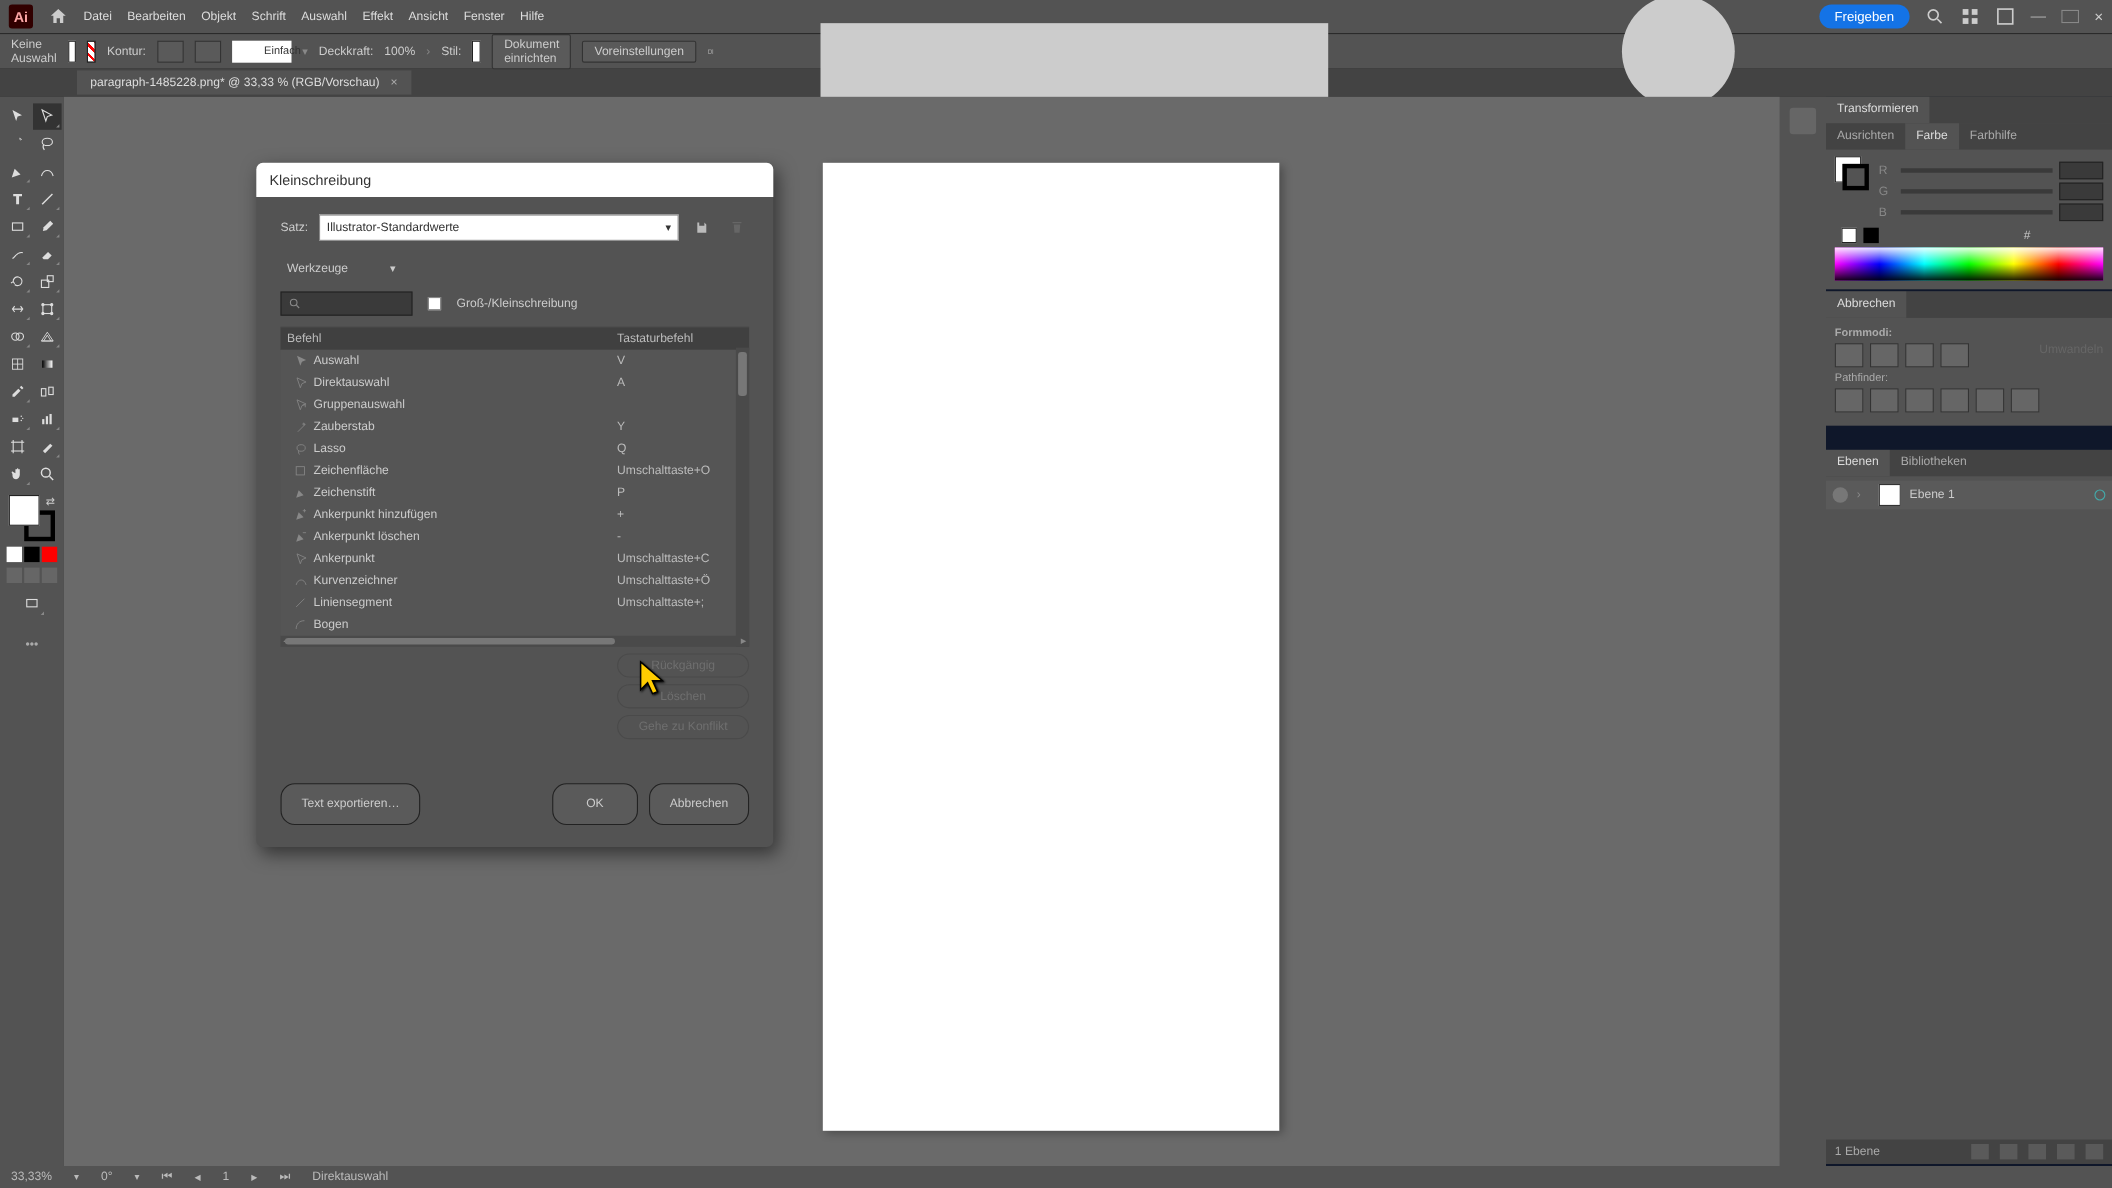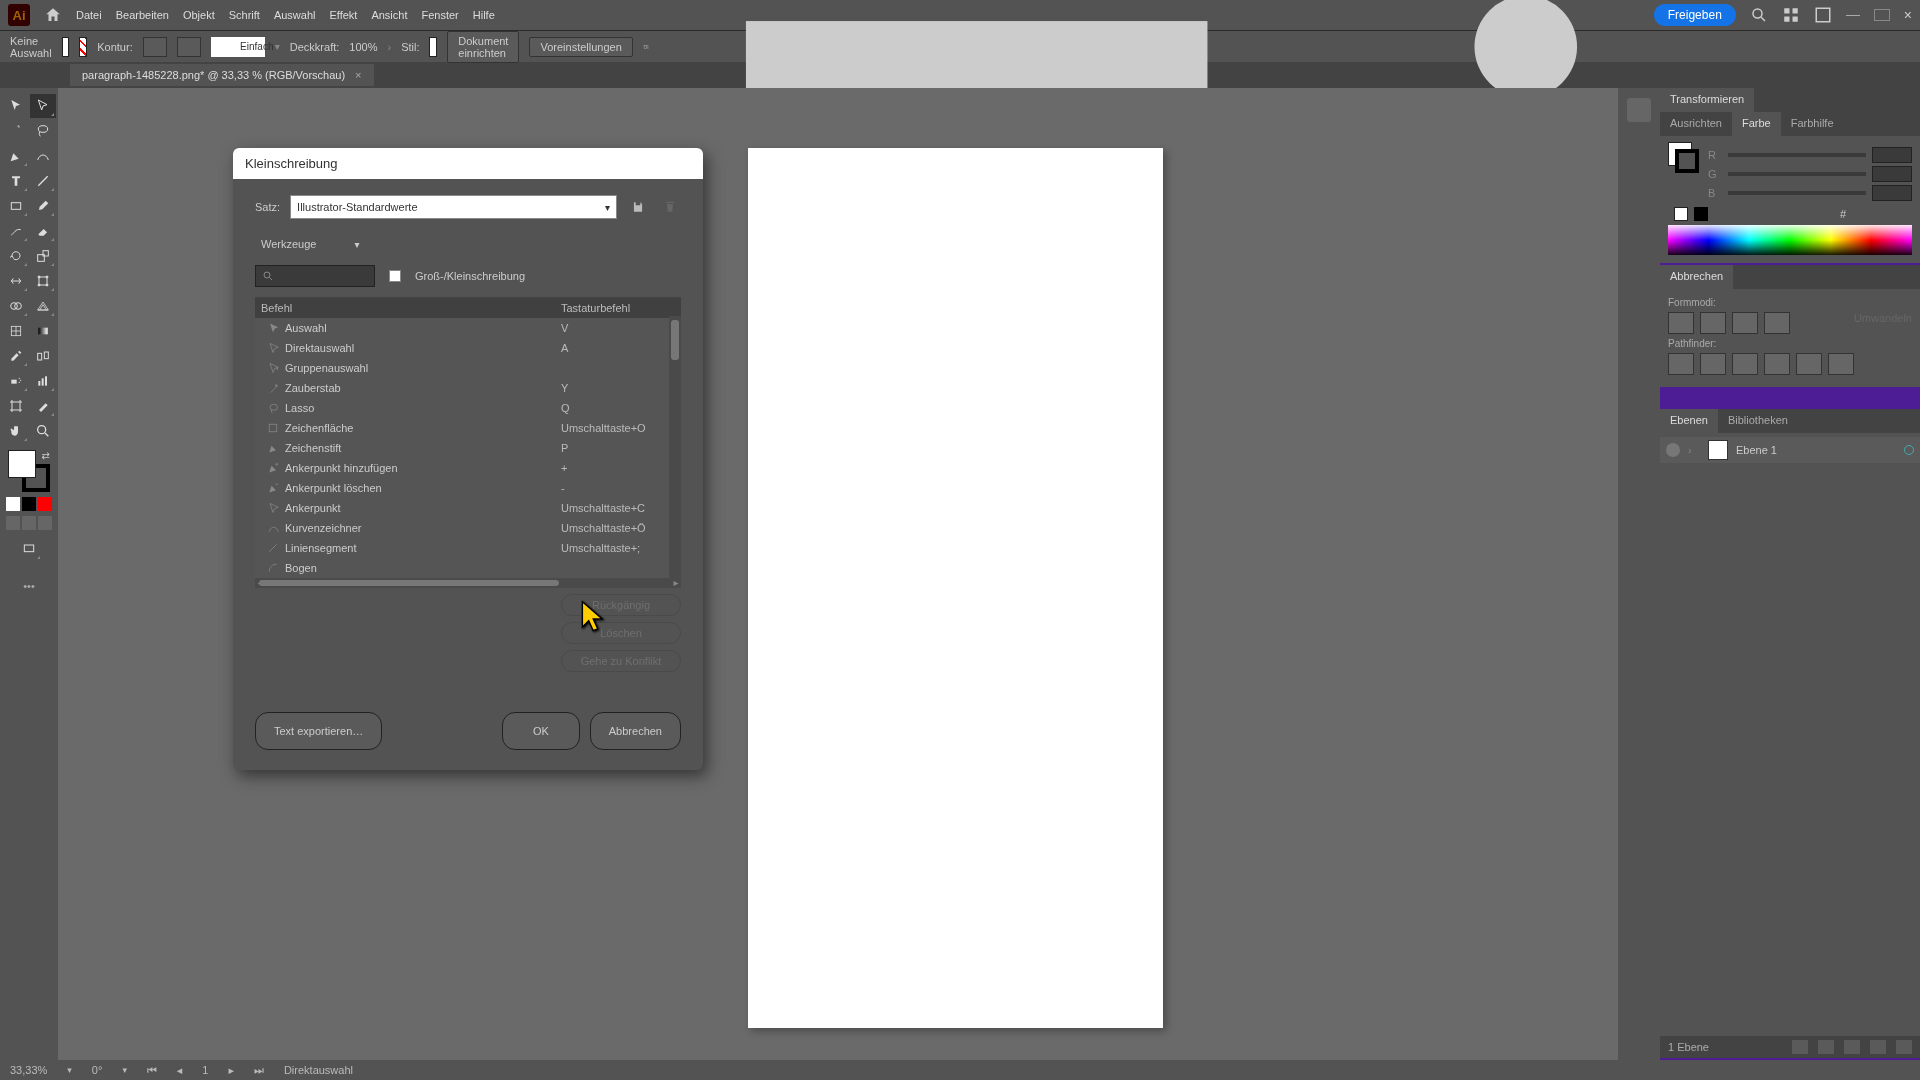--- a/index.html
+++ b/index.html
@@ -1,20 +1,20 @@
 <!DOCTYPE html>
 <html><head>
 <meta charset="utf-8">
 <style>
 * { margin:0; padding:0; box-sizing:border-box; font-family:Tahoma,Arial,sans-serif; font-size:11px; user-select:none; }
 body { background:#323232; width:1920px; height:1080px; overflow:hidden; color:#ccc; position:relative; }
 
 
 .menubar { height:30px; background:#535353; display:flex; align-items:center; padding:0 8px; gap:14px; color:#ddd; }
-.menubar .ai-logo { width:22px; height:22px; background:#310000; color:#a16207; display:flex; align-items:center; justify-content:center; font-weight:bold; font-size:13px; border-radius:3px; }
+.menubar .ai-logo { width:22px; height:22px; background:#310000; color:#fca5a5; display:flex; align-items:center; justify-content:center; font-weight:bold; font-size:13px; border-radius:3px; }
 .menubar .home-icon { width:18px; height:18px; color:#ccc; }
 .menubar .menu-item { cursor:default; }
 .menubar .spacer { flex:1; }
 .menubar .share-btn { background:#1473e6; color:#fff; padding:4px 14px; border-radius:14px; font-size:12px; }
 .menubar .icon-btn { width:18px; height:18px; color:#ccc; }
 .menubar .win-btn { width:16px; height:12px; border:1px solid #888; }
 
 
 .controlbar { height:32px; background:#535353; border-top:1px solid #2a2a2a; display:flex; align-items:center; padding:0 10px; gap:10px; color:#ccc; }
 .controlbar .label { font-size:11px; }
@@ -49,21 +49,21 @@
 
 
 .canvas-area { flex:1; background:#6a6a6a; position:relative; overflow:hidden; }
 .artboard { position:absolute; left:690px; top:60px; width:415px; height:880px; background:#fff; box-shadow:3px 3px 8px rgba(0,0,0,.3); }
 
 
 .right-dock { width:42px; background:#535353; padding-top:10px; display:flex; flex-direction:column; align-items:center; gap:10px; }
 .right-dock .dock-icon { width:24px; height:24px; background:#666; border-radius:3px; }
 
 
-.right-panels { width:260px; background:#4c1d95; display:flex; flex-direction:column; }
+.right-panels { width:260px; background:#0f172a; display:flex; flex-direction:column; }
 .panel-group { background:#535353; margin-bottom:2px; }
 .panel-tabs { display:flex; height:24px; background:#434343; }
 .panel-tab { padding:5px 10px; color:#aaa; }
 .panel-tab.active { background:#535353; color:#ddd; }
 .panel-body { padding:8px; min-height:60px; position:relative; }
 .color-spectrum { height:30px; background:linear-gradient(to right,#f0f,#00f,#0ff,#0f0,#ff0,#f00,#f0f); position:relative; }
 .color-spectrum::after{content:"";position:absolute;inset:0;background:linear-gradient(to bottom,rgba(255,255,255,.9),transparent 50%,rgba(0,0,0,.9));}
 .pathfinder-row { display:flex; gap:6px; padding:4px 0; }
 .pf-btn { width:26px; height:22px; background:#666; border:1px solid #333; }
 .layers-body { padding:4px 0;}
@@ -678,21 +678,21 @@
         </div>
         <div class="color-spectrum"></div>
       </div>
     </div>
 
     <div class="panel-group">
       <div class="panel-tabs">
         <div class="panel-tab active">Abbrechen</div>
       </div>
       <div class="panel-body">
-        <div style="font-size:10px;color:#aaa;">Formmodi:</div>
+        <div style="font-size:10px;color:#aaa;font-weight:bold;">Formmodi:</div>
         <div class="pathfinder-row">
           <div class="pf-btn"></div>
           <div class="pf-btn"></div>
           <div class="pf-btn"></div>
           <div class="pf-btn"></div>
           <div style="flex:1"></div>
           <span style="color:#666;">Umwandeln</span>
         </div>
         <div style="font-size:10px;color:#aaa;">Pathfinder:</div>
         <div class="pathfinder-row">

